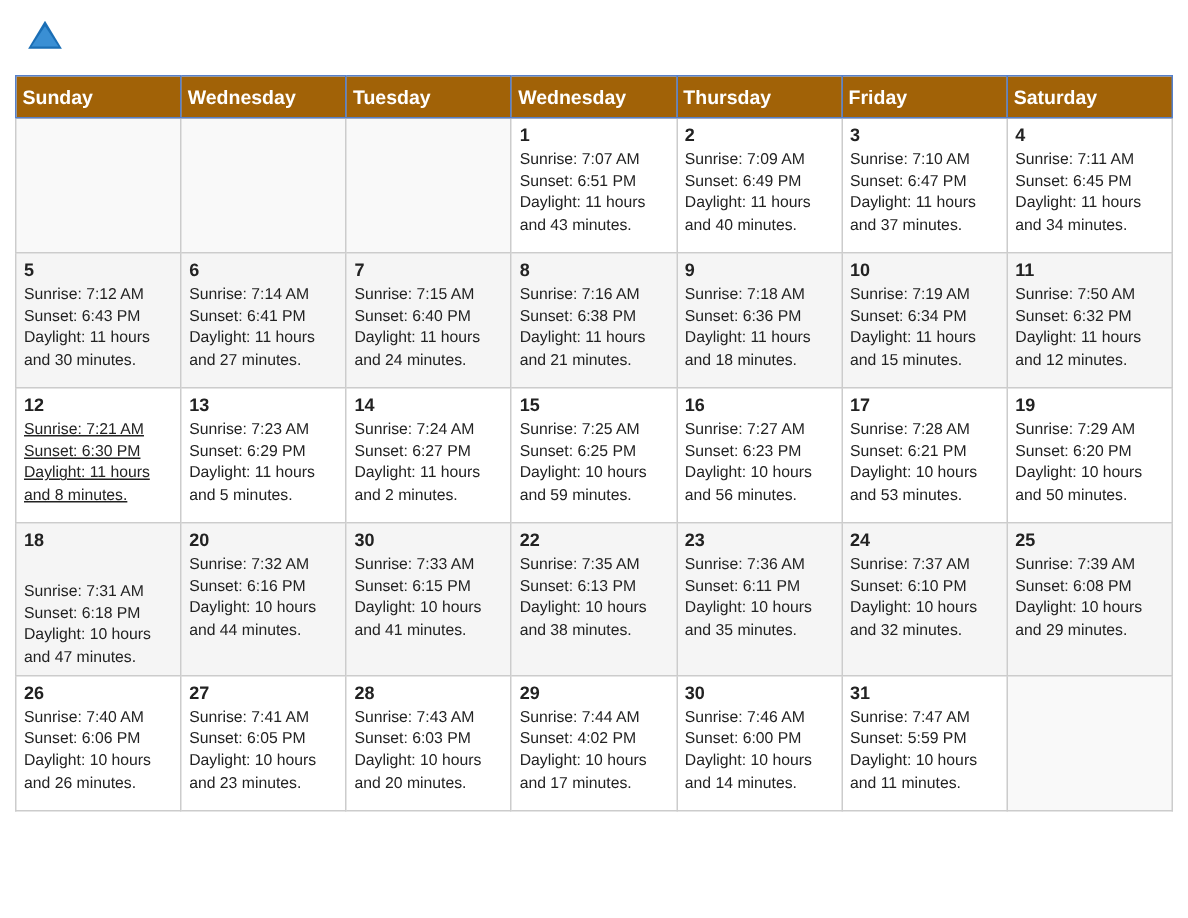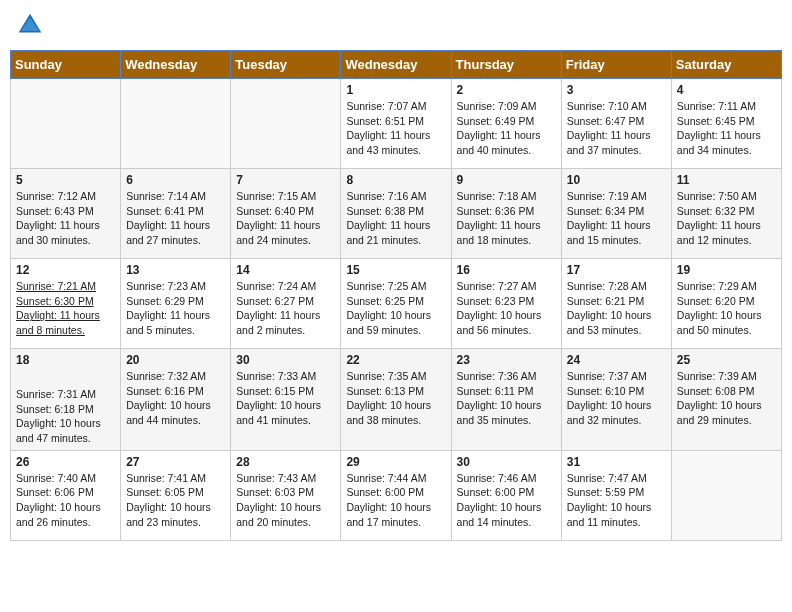--- a/index.html
+++ b/index.html
@@ -304,21 +304,21 @@
         </td>
         <td>
           <span class="day-number">28</span>
           <div class="day-info" style="white-space: pre-line;">Sunrise: 7:43 AM
 Sunset: 6:03 PM
 Daylight: 10 hours and 20 minutes.</div>
         </td>
         <td>
           <span class="day-number">29</span>
           <div class="day-info" style="white-space: pre-line;">Sunrise: 7:44 AM
-Sunset: 6:00 PM
+Sunset: 4:02 PM
 Daylight: 10 hours and 17 minutes.</div>
         </td>
         <td>
           <span class="day-number">30</span>
           <div class="day-info" style="white-space: pre-line;">Sunrise: 7:46 AM
 Sunset: 6:00 PM
 Daylight: 10 hours and 14 minutes.</div>
         </td>
         <td>
           <span class="day-number">31</span>

